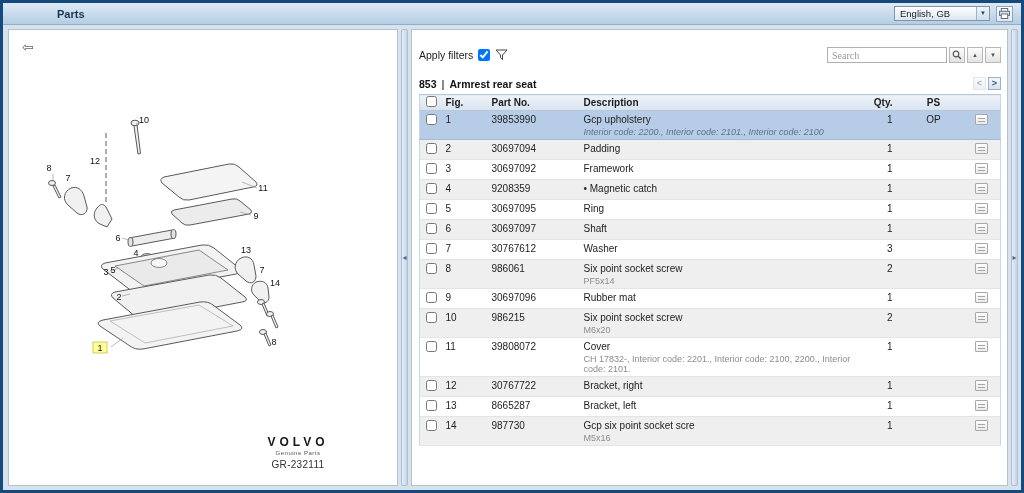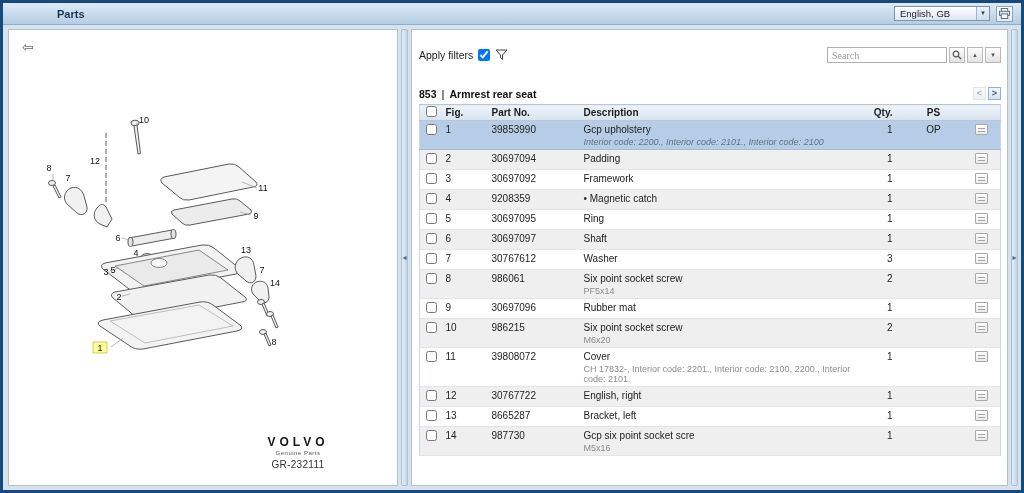--- a/index.html
+++ b/index.html
@@ -27,21 +27,21 @@
 
   .filter-row { display: flex; align-items: center; height: 20px; font-size: 10.5px; }
   .filter-row label { margin-right: 5px; color: #222; }
   .filter-row input[type=checkbox] { width: 12px; height: 12px; margin: 0 5px 0 0; }
   .funnel { display: flex; align-items: center; }
   .search-cluster { margin-left: auto; display: flex; align-items: center; }
   .search-input { width: 120px; height: 16px; border: 1px solid #b0b0b0; background: #fff; font-size: 10px; padding: 1px 4px; color: #444; font-family: Liberation Serif, serif; }
   .search-input::placeholder { color: #9a9a9a; }
   .icon-btn { width: 16px; height: 16px; border: 1px solid #b7b7b7; background: linear-gradient(#fdfdfd, #e3e3e3); display: flex; align-items: center; justify-content: center; margin-left: 2px; font-size: 6px; color: #555; }
 
-  .section-row { margin-top: 21px; display: flex; align-items: center; height: 15px; font-size: 10.5px; font-weight: bold; color: #111; }
+  .section-row { margin-top: 11px; display: flex; align-items: center; height: 15px; font-size: 10.5px; font-weight: bold; color: #111; }
   .section-row .sep { margin: 0 5px; color: #555; }
   .nav-cluster { margin-left: auto; display: flex; align-items: center; gap: 2px; }
   .nav-btn { width: 13px; height: 13px; border: 1px solid #9ab0c6; background: linear-gradient(#f2f7fb, #d7e3ef); display: flex; align-items: center; justify-content: center; font-size: 9px; font-weight: bold; color: #345a7d; line-height: 1; }
   .nav-btn.disabled { opacity: 0.45; border-color: #c0c8d0; }
 
   table.parts { width: 100%; border-collapse: collapse; margin-top: 3px; table-layout: fixed; border: 1px solid #ccd6e1; }
   .parts thead th { background: linear-gradient(#eef3f9, #d8e3ef); border-top: 1px solid #b8c6d6; border-bottom: 1px solid #b8c6d6; height: 16px; font-weight: bold; text-align: left; padding: 0 4px; font-size: 10px; color: #1c1c1c; }
   .parts th.c-qty, .parts td.c-qty { text-align: right; padding-right: 12px; }
   .parts th.c-ps, .parts td.c-ps { text-align: center; }
   .parts tbody td { border-bottom: 1px solid #e4e4e4; padding: 3px 4px 2px; vertical-align: top; line-height: 12px; }
@@ -363,21 +363,21 @@
               </td>
             <td class="c-qty">1</td>
             <td class="c-ps"></td>
             <td class="c-note"><span class="note-icon"></span></td>
           </tr>
           <tr>
             <td class="c-check"><input type="checkbox" style=""></td>
             <td>12</td>
             <td>30767722</td>
             <td>
-                <div>English, right</div>
+                <div>Bracket, right</div>
               </td>
             <td class="c-qty">1</td>
             <td class="c-ps"></td>
             <td class="c-note"><span class="note-icon"></span></td>
           </tr>
           <tr>
             <td class="c-check"><input type="checkbox" style=""></td>
             <td>13</td>
             <td>8665287</td>
             <td>

